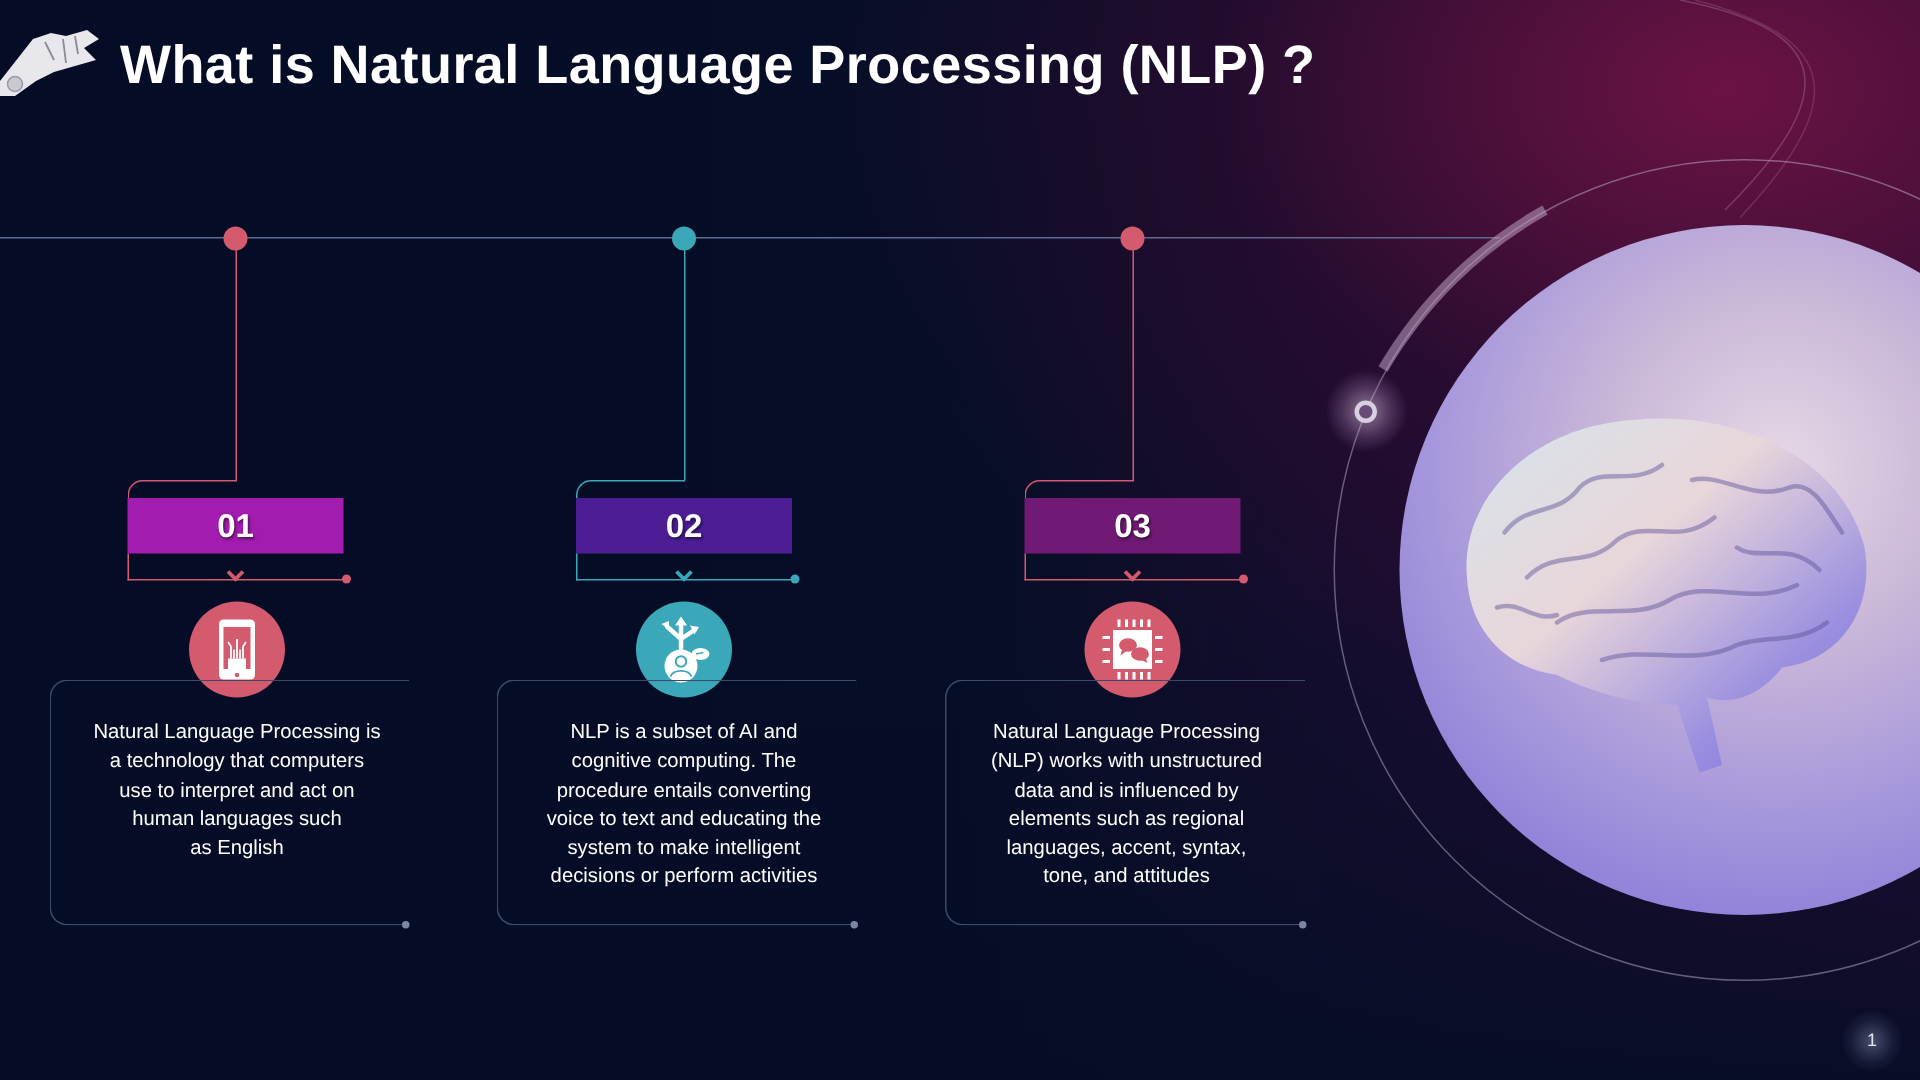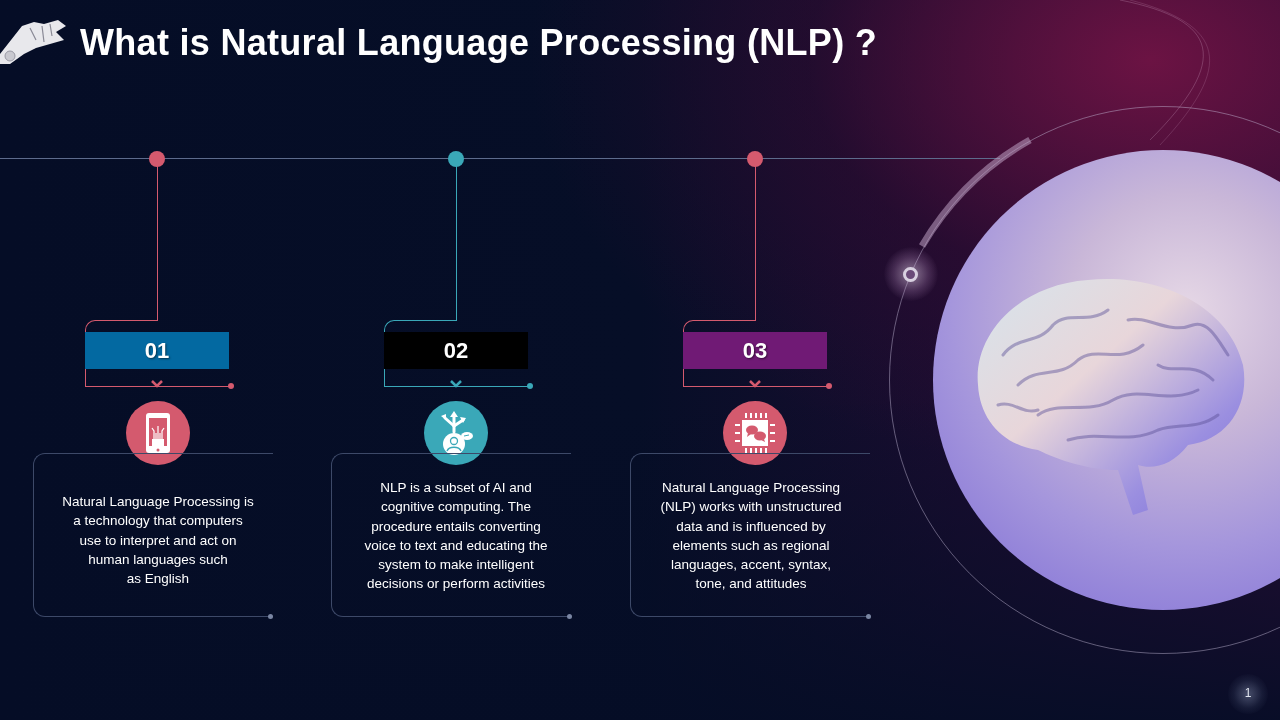--- a/index.html
+++ b/index.html
@@ -132,21 +132,21 @@
       <path d="M200 100 C 215 110, 235 95, 255 115"></path>
       <path d="M110 175 C 140 165, 170 180, 200 165 C 220 158, 240 165, 260 150"></path>
       <path d="M40 140 C 55 135, 65 150, 80 145"></path>
     </g>
   </svg>
 </div>
 
 <div class="node-dot" style="left:149px; background:#d45a6e"></div>
 <div class="stem" style="left:157px; top:166px; height:154px; background:#d45a6e"></div>
 <div class="bracket" style="left:85px; top:320px; width:73px; height:14px; border-color:#d45a6e"></div>
-<div class="num-box" style="left:85px; top:332px; background:#0369a1">01</div>
+<div class="num-box" style="left:85px; top:332px; background:#a21caf">01</div>
 <div class="under-left" style="left:85px; top:369px; height:18px; background:#d45a6e"></div>
 <div class="under-line" style="left:85px; top:386px; width:146px; background:#d45a6e"></div>
 <div class="end-dot" style="left:228px; top:383px; background:#d45a6e"></div>
 <svg class="chev" style="left:151px; top:380px" viewBox="0 0 12 10">
     <path d="M1 1 L6 6 L11 1" stroke="#d45a6e" stroke-width="2.5" fill="none"></path>
   </svg>
 <div class="icon-circle" style="left:126px; top:401px; background:#d45a6e">
   <svg width="28" height="44" viewBox="0 0 28 44">
     <rect x="2" y="2" width="24" height="40" rx="3" fill="#fff"></rect>
     <rect x="5" y="7" width="18" height="28" fill="#d45a6e"></rect>
@@ -156,30 +156,30 @@
         <path d="M18 28 L18 20 L20 17"></path>
         <path d="M12 28 L12 22"></path>
         <path d="M16 28 L16 22"></path>
     </g>
     <rect x="8" y="28" width="12" height="7" fill="#fff"></rect>
     <circle cx="14" cy="39" r="1.5" fill="#d45a6e"></circle>
   </svg>
 </div>
 <div class="card" style="left:33px; top:453px"></div>
 <div class="card-dot" style="left:268px; top:614px"></div>
-<div class="card-text" style="left:43px; top:492px">Natural Language Processing is
+<div class="card-text" style="left:43px; top:478px">Natural Language Processing is
 a technology that computers
 use to interpret and act on
 human languages such
 as English</div>
 
 <div class="node-dot" style="left:448px; background:#3aa8b8"></div>
 <div class="stem" style="left:456px; top:166px; height:154px; background:#3aa8b8"></div>
 <div class="bracket" style="left:384px; top:320px; width:73px; height:14px; border-color:#3aa8b8"></div>
-<div class="num-box" style="left:384px; top:332px; background:#000000">02</div>
+<div class="num-box" style="left:384px; top:332px; background:#4c1d95">02</div>
 <div class="under-left" style="left:384px; top:369px; height:18px; background:#3aa8b8"></div>
 <div class="under-line" style="left:384px; top:386px; width:146px; background:#3aa8b8"></div>
 <div class="end-dot" style="left:527px; top:383px; background:#3aa8b8"></div>
 <svg class="chev" style="left:450px; top:380px" viewBox="0 0 12 10">
     <path d="M1 1 L6 6 L11 1" stroke="#3aa8b8" stroke-width="2.5" fill="none"></path>
   </svg>
 <div class="icon-circle" style="left:424px; top:401px; background:#3aa8b8">
   <svg width="40" height="46" viewBox="0 0 40 46">
     <g stroke="#fff" stroke-width="3" fill="none" stroke-linecap="round">
       <path d="M18 22 L18 6"></path>

